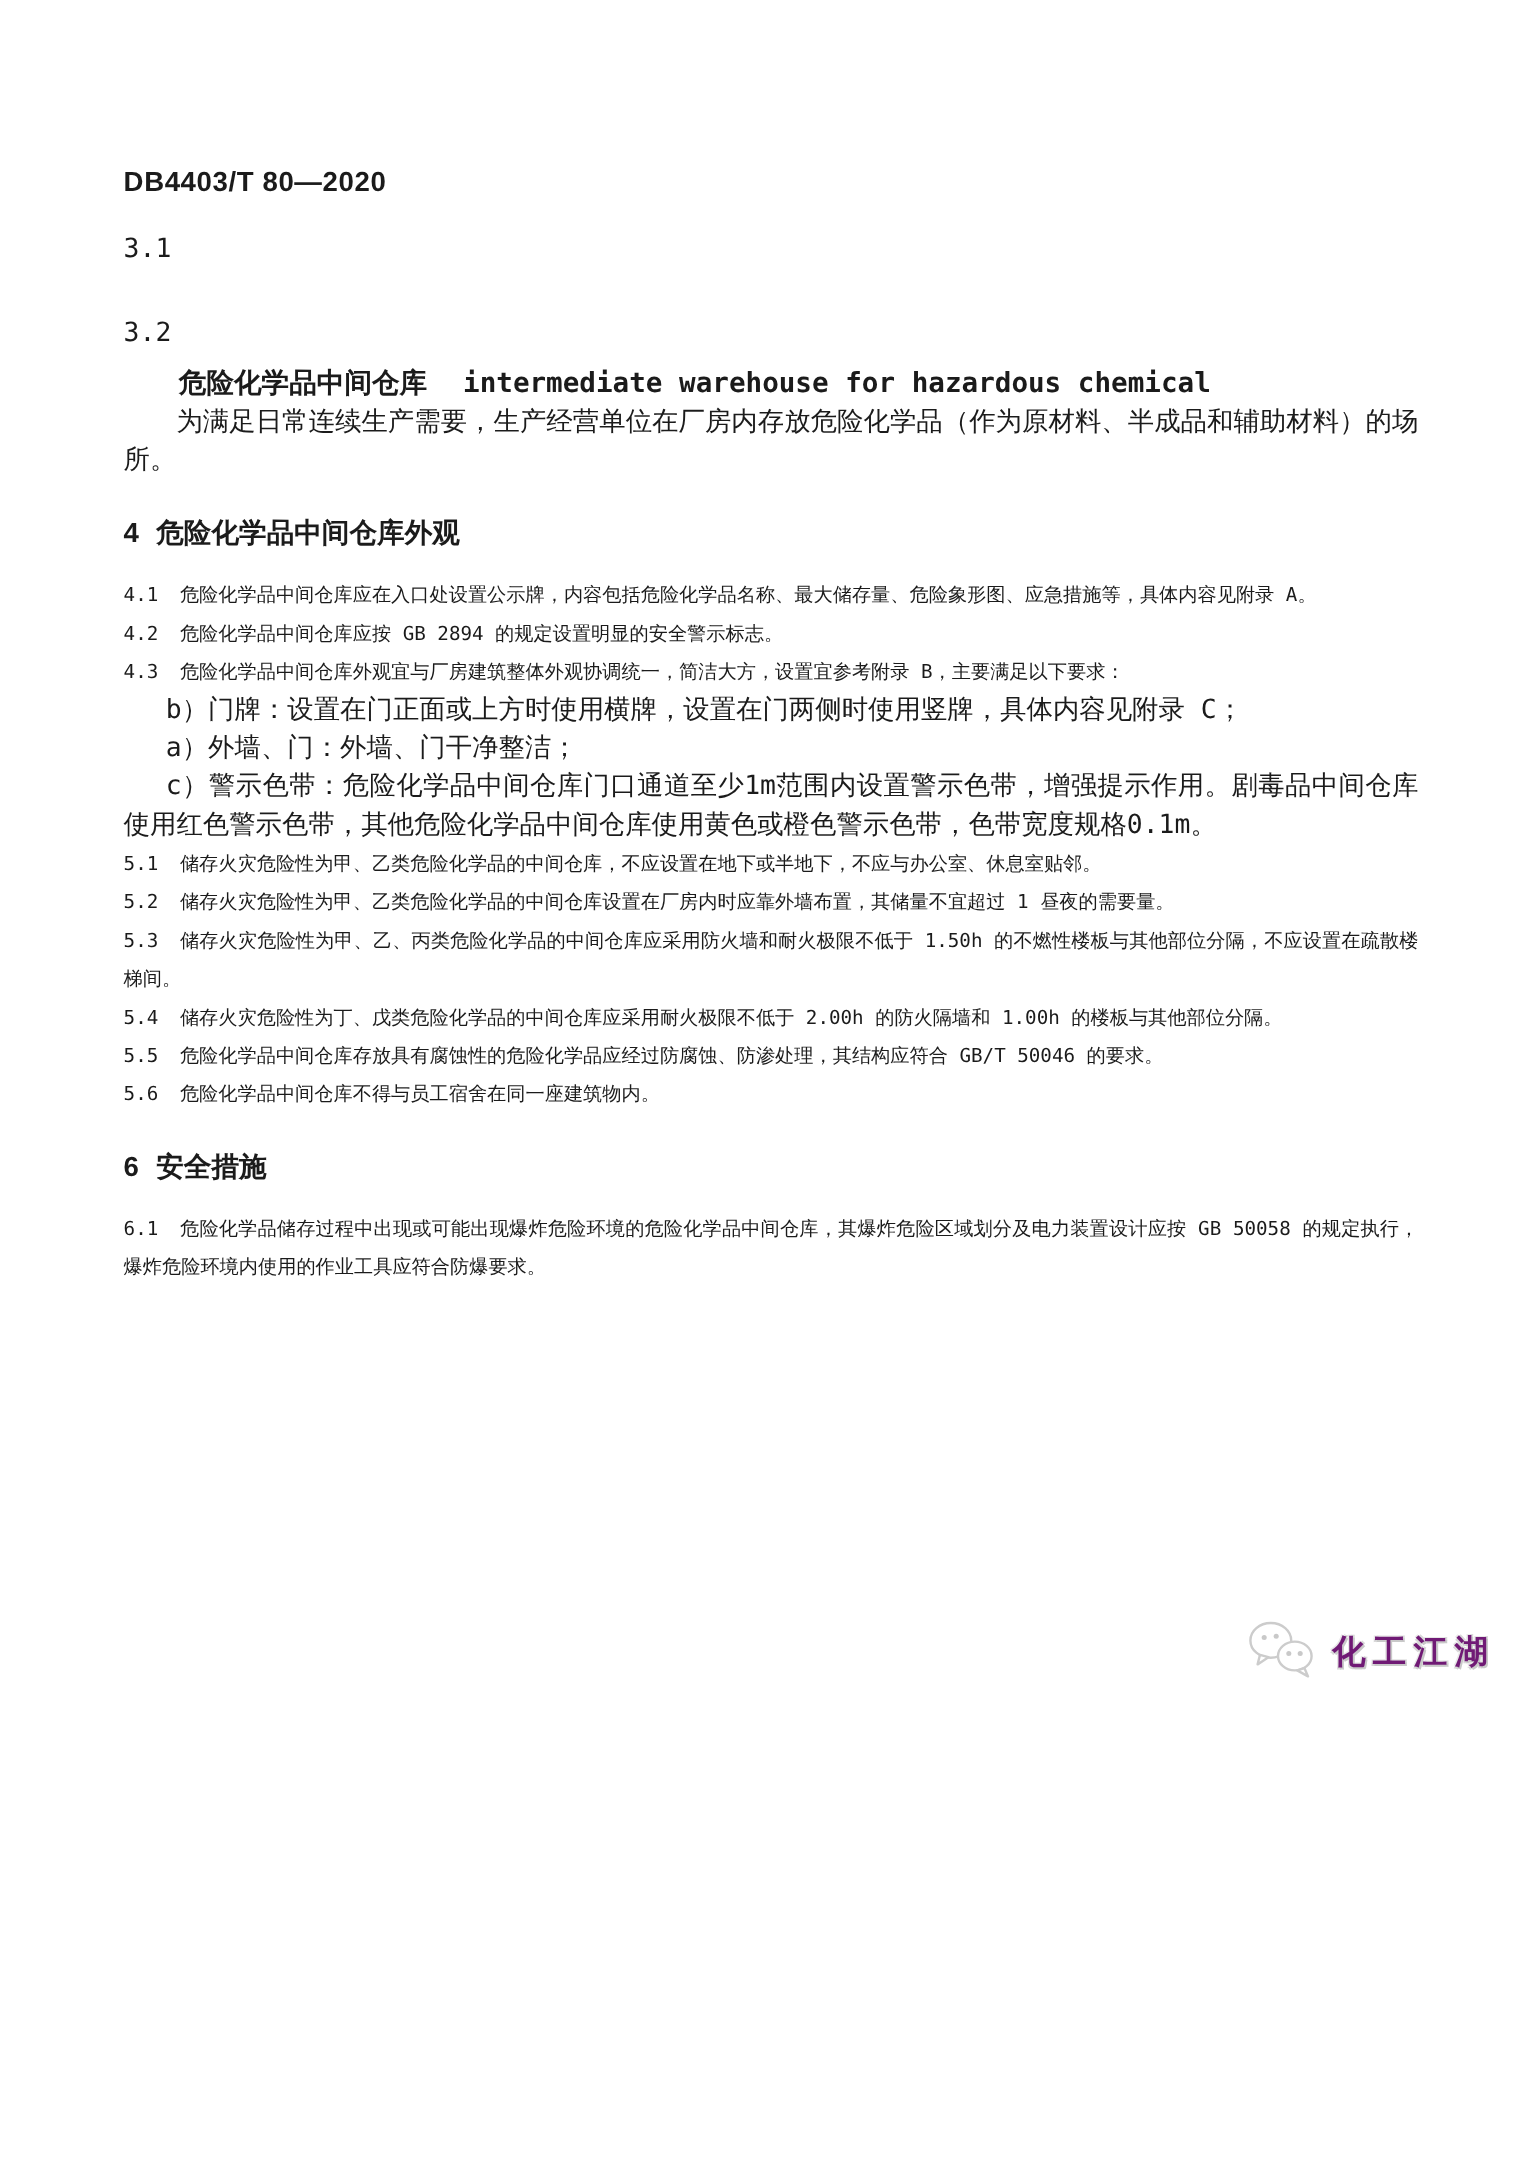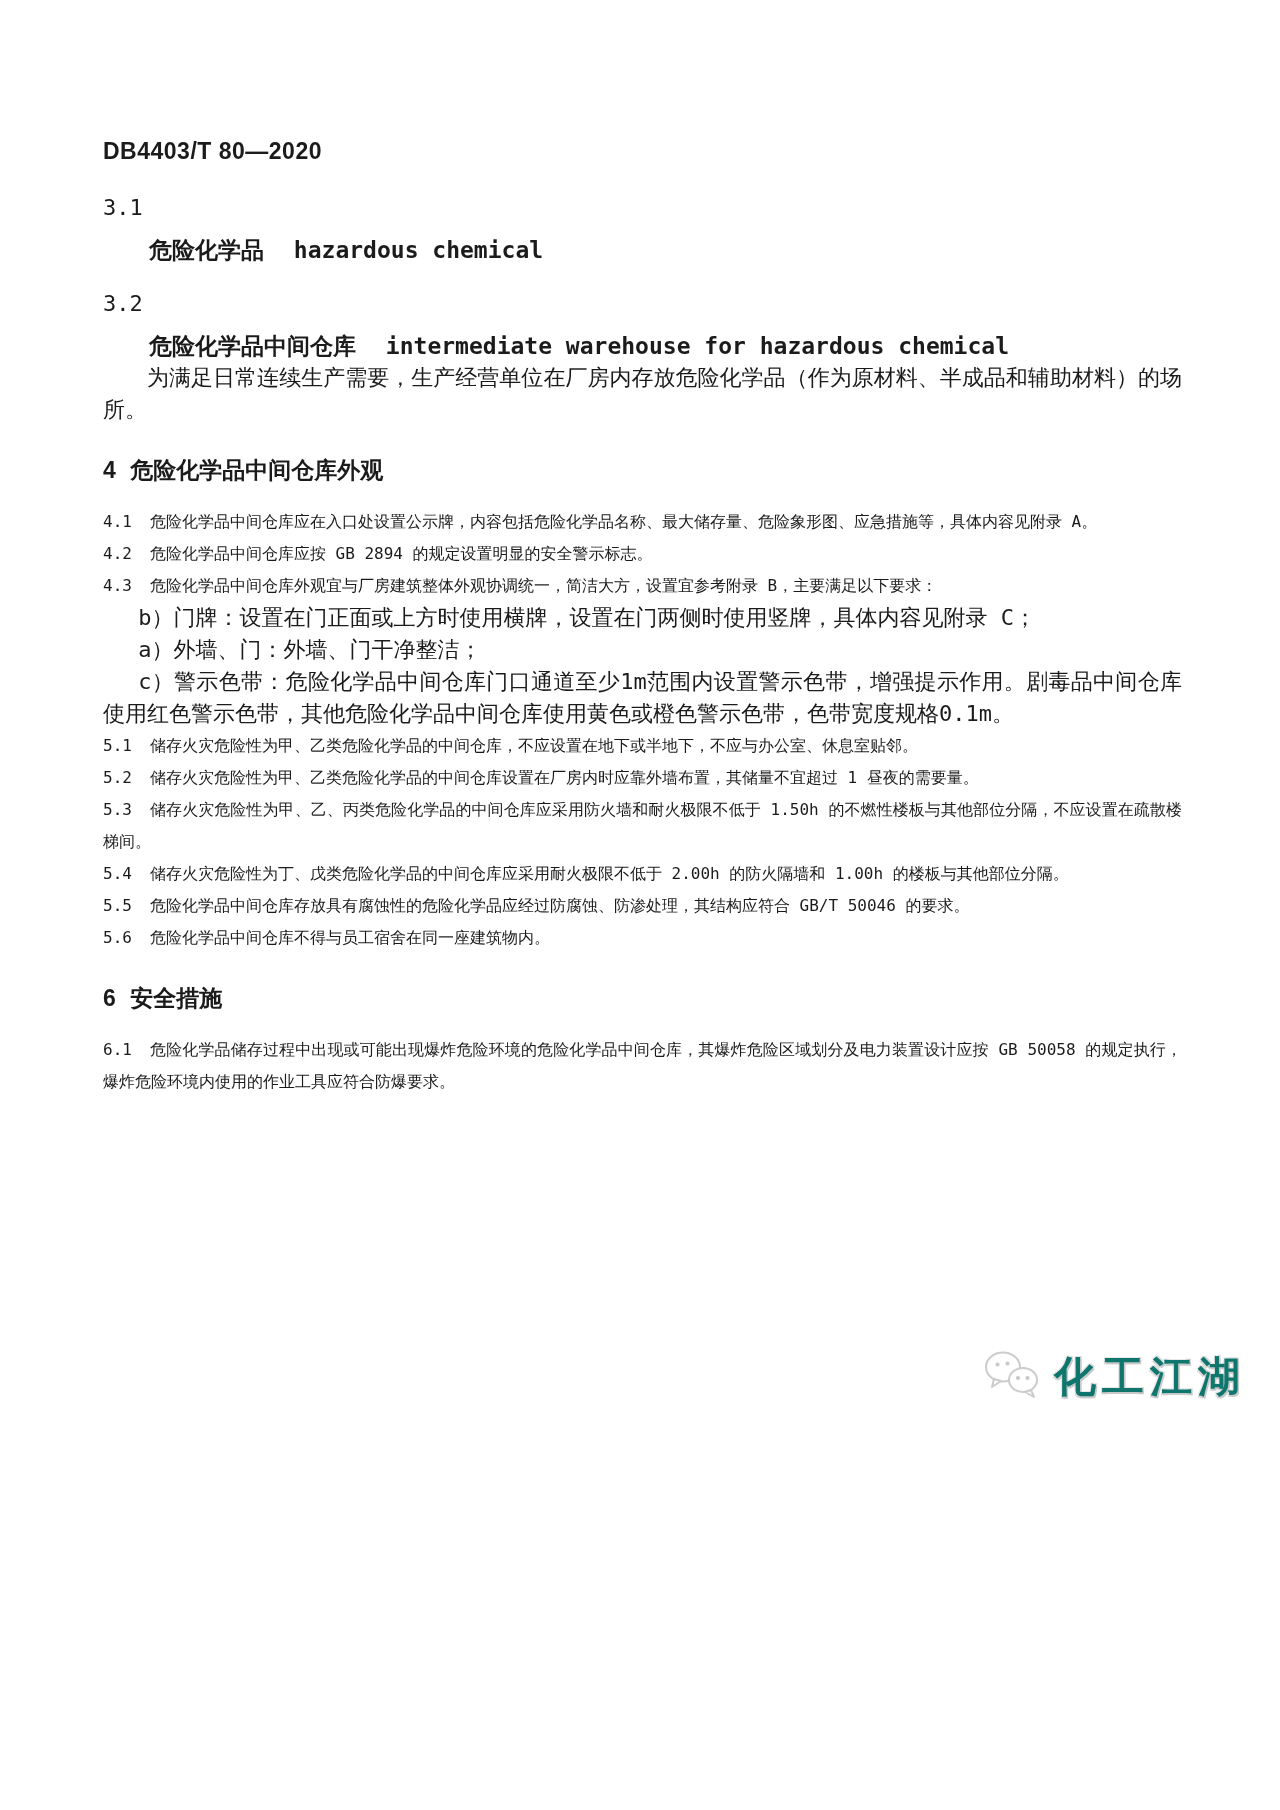--- a/index.html
+++ b/index.html
@@ -20,21 +20,21 @@
     font-size:23px;
     font-weight:600;
     letter-spacing:0.5px;
     line-height:30px;
     margin-bottom:26px;
   }
   .term-num{
     font-size:22px;
     line-height:32px;
   }
-  .term-num.second{ margin-top:22px; }
+  .term-num.second{ margin-top:38px; }
   .term-line{
     font-size:23px;
     font-weight:bold;
     line-height:32px;
     text-indent:2em;
     margin-top:10px;
   }
   .term-en{ margin-left:16px; }
   p{ margin:0; }
   .def{
@@ -73,44 +73,40 @@
   .watermark{
     position:absolute;
     right:34px;
     bottom:26px;
     display:flex;
     align-items:center;
     gap:10px;
   }
   .wm-label{
     font-family:"Liberation Sans","DejaVu Sans",sans-serif;
-    font-size:42px;
+    font-size:28px;
     font-weight:bold;
     letter-spacing:6px;
-    color:#0f766e;
+    color:#701a75;
     text-shadow:
       1.5px 1.5px 0 #c9c9c9,
      -1px  -1px  0 #e8e8e8,
       1.5px -1px 0 #d9d9d9,
      -1px   1.5px 0 #d9d9d9;
   }
 </style>
 </head>
 <body>
 
 <div class="page">
   <div class="content">
 
     <div class="doc-header">DB4403/T 80—2020</div>
 
     <div class="term-num">3.1</div>
-    <div class="term-line">
-      <span class="term-cn">危险化学品</span>
-      <span class="term-en">hazardous chemical</span>
-    </div>
 
     <div class="term-num second">3.2</div>
     <div class="term-line">
       <span class="term-cn">危险化学品中间仓库</span>
       <span class="term-en">intermediate warehouse for hazardous chemical</span>
     </div>
     <p class="def">为满足日常连续生产需要，生产经营单位在厂房内存放危险化学品（作为原材料、半成品和辅助材料）的场所。</p>
 
     <h2 class="sec">
       <span class="sec-num">4</span>

